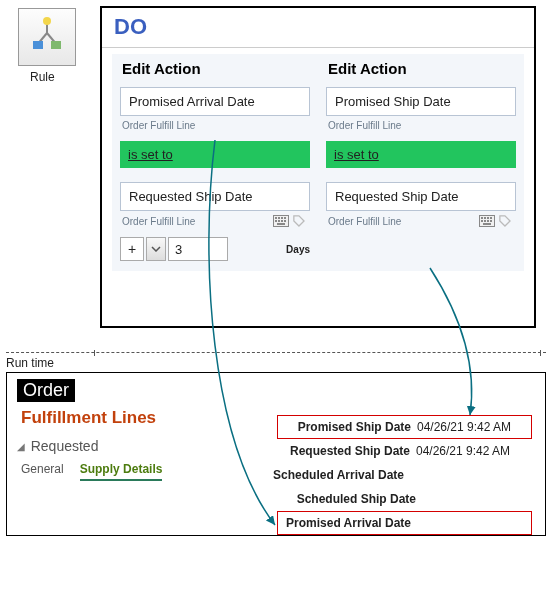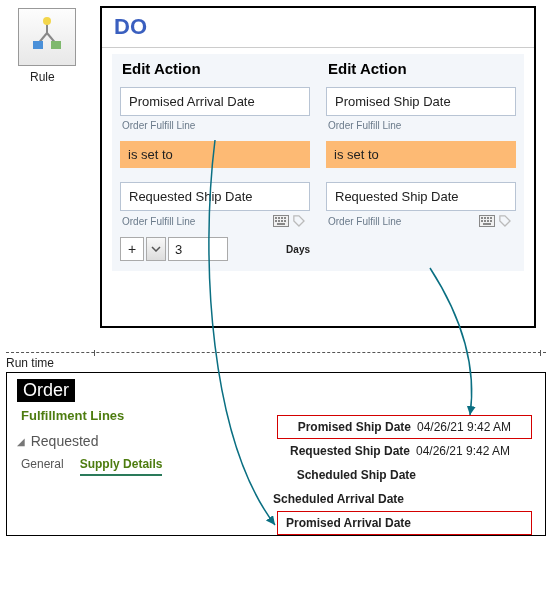--- a/index.html
+++ b/index.html
@@ -77,24 +77,25 @@
   .subnote-row {
     display: flex;
     justify-content: space-between;
     align-items: center;
     margin: 4px 2px 10px 2px;
   }
   .subnote-row .txt { font-size: 10px; color: #6a7a8a; }
   .mini-icons { display: flex; gap: 3px; }
   .mini-icon { width: 16px; height: 12px; display: inline-flex; align-items: center; justify-content: center; }
   .isset-box {
-    background: #fdba74;
+    background: #22c55e;
     padding: 6px 8px;
     font-size: 13px;
     margin-bottom: 14px;
+    text-decoration: underline;
   }
   .plus-row {
     display: flex;
     align-items: center;
     gap: 2px;
     margin-top: 2px;
   }
   .plus-btn {
     width: 24px; height: 24px;
     border: 1px solid #aaa;
@@ -143,23 +144,23 @@
   }
   .order-badge {
     background: #000;
     color: #fff;
     font-size: 18px;
     padding: 1px 6px;
     display: inline-block;
     margin-bottom: 4px;
   }
   .fulfill-lines {
-    color: #4d7c0f;
-    font-weight: bold;
-    font-size: 13px;
+    color: #c2410c;
+    font-weight: bold;
+    font-size: 17px;
     margin: 2px 0 10px 4px;
   }
   .attributes {
     font-size: 14px;
     color: #555;
     margin: 4px 0 8px 0;
     display: flex;
     align-items: center;
     gap: 6px;
   }
@@ -330,26 +331,26 @@
 
   <div class="date-rows">
     <div class="date-row highlighted">
       <span class="lbl" style="width:135px;">Promised Ship Date</span>
       <span class="val">04/26/21 9:42 AM</span>
     </div>
     <div class="date-row" style="padding-left:4px;">
       <span class="lbl" style="width:135px;">Requested Ship Date</span>
       <span class="val">04/26/21 9:42 AM</span>
     </div>
+    <div class="date-row" style="margin-left:-22px;">
+      <span class="lbl" style="width:155px;">Scheduled Arrival Date</span>
+      <span class="val"></span>
+    </div>
     <div class="date-row indent">
       <span class="lbl" style="width:135px;">Scheduled Ship Date</span>
-      <span class="val"></span>
-    </div>
-    <div class="date-row" style="margin-left:-22px;">
-      <span class="lbl" style="width:155px;">Scheduled Arrival Date</span>
       <span class="val"></span>
     </div>
     <div class="date-row highlighted">
       <span class="lbl" style="width:135px;">Promised Arrival Date</span>
     </div>
   </div>
 </div>
 
 <svg class="connector">
   <defs>

